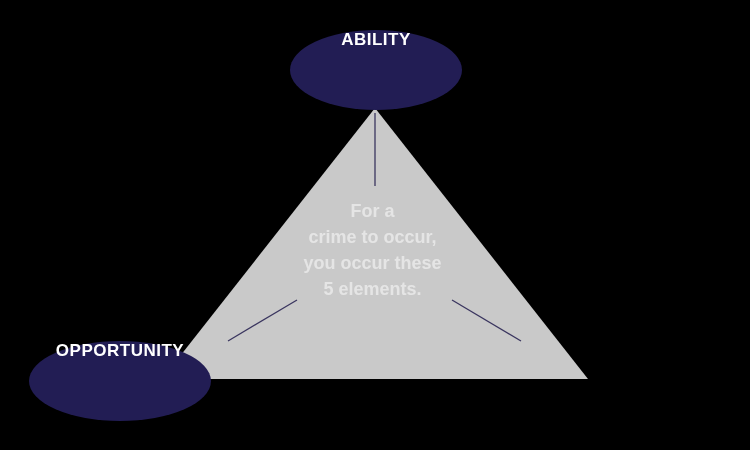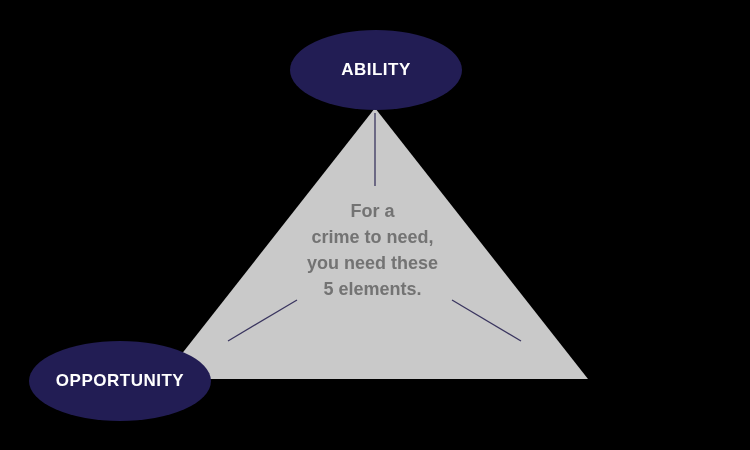--- a/index.html
+++ b/index.html
@@ -20,21 +20,21 @@
     top: 0;
     left: 0;
     width: 750px;
     height: 450px;
   }
   .node {
     position: absolute;
     background: #221d54;
     border-radius: 50%;
     display: flex;
-    align-items: center;
+    align-items: flex-start;
     justify-content: center;
   }
   .node-label {
     color: #ffffff;
     font-size: 17px;
     font-weight: 600;
     letter-spacing: 0.5px;
     white-space: nowrap;
   }
   .node-ability {
@@ -54,21 +54,21 @@
     top: 343px;
     width: 166px;
     height: 76px;
   }
   .center-text {
     position: absolute;
     left: 245px;
     top: 198px;
     width: 255px;
     text-align: center;
-    color: #737373;
+    color: #e5e5e5;
     font-size: 18px;
     font-weight: 600;
     line-height: 1.45;
   }
   .center-text-line {
     display: block;
   }
 </style>
 </head>
 <body>
@@ -90,18 +90,18 @@
     <span class="node-label">ABILITY</span>
   </div>
 
   <div class="node node-opportunity">
     <span class="node-label">OPPORTUNITY</span>
   </div>
 
 
   <div class="center-text">
     <span class="center-text-line">For a</span>
-    <span class="center-text-line">crime to need,</span>
-    <span class="center-text-line">you need these</span>
+    <span class="center-text-line">crime to occur,</span>
+    <span class="center-text-line">you occur these</span>
     <span class="center-text-line">5 elements.</span>
   </div>
 
 </div>
 
 </body></html>

